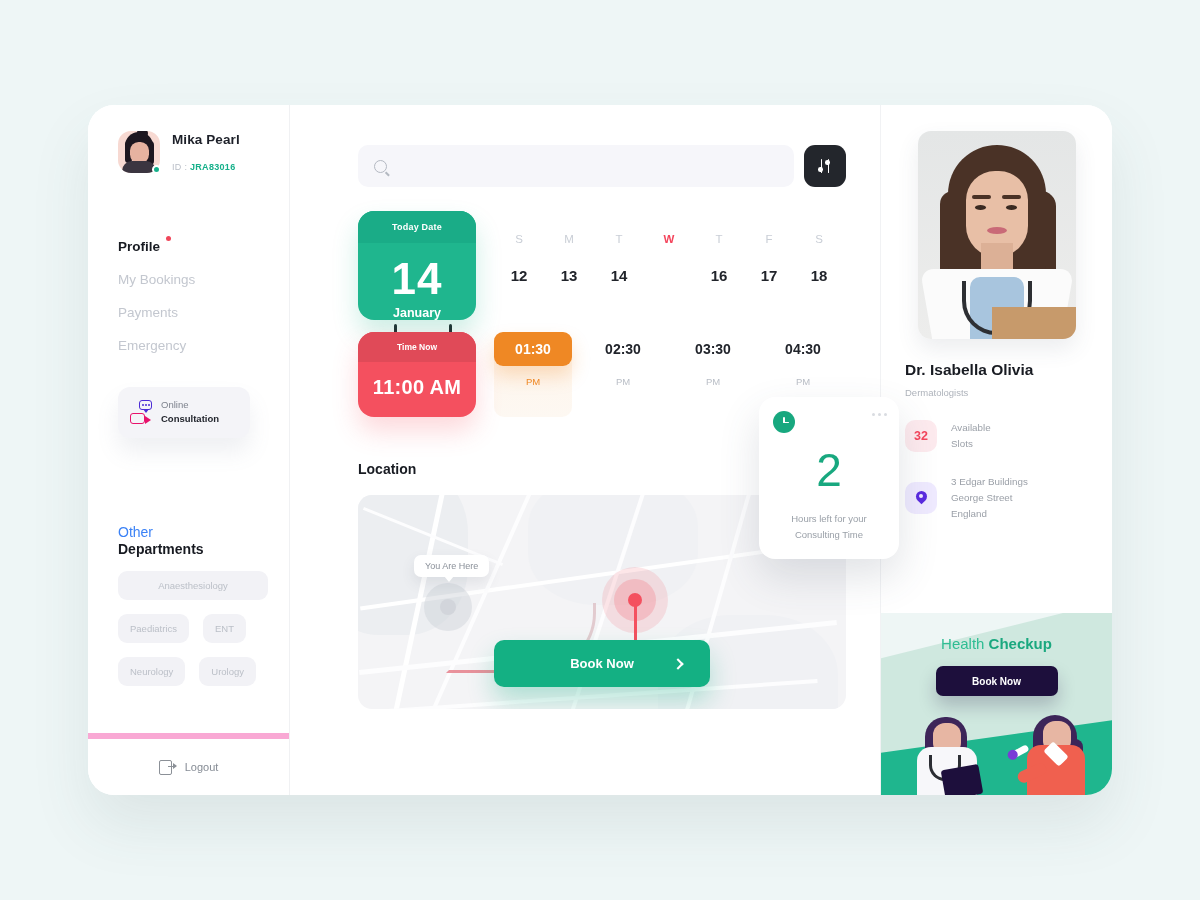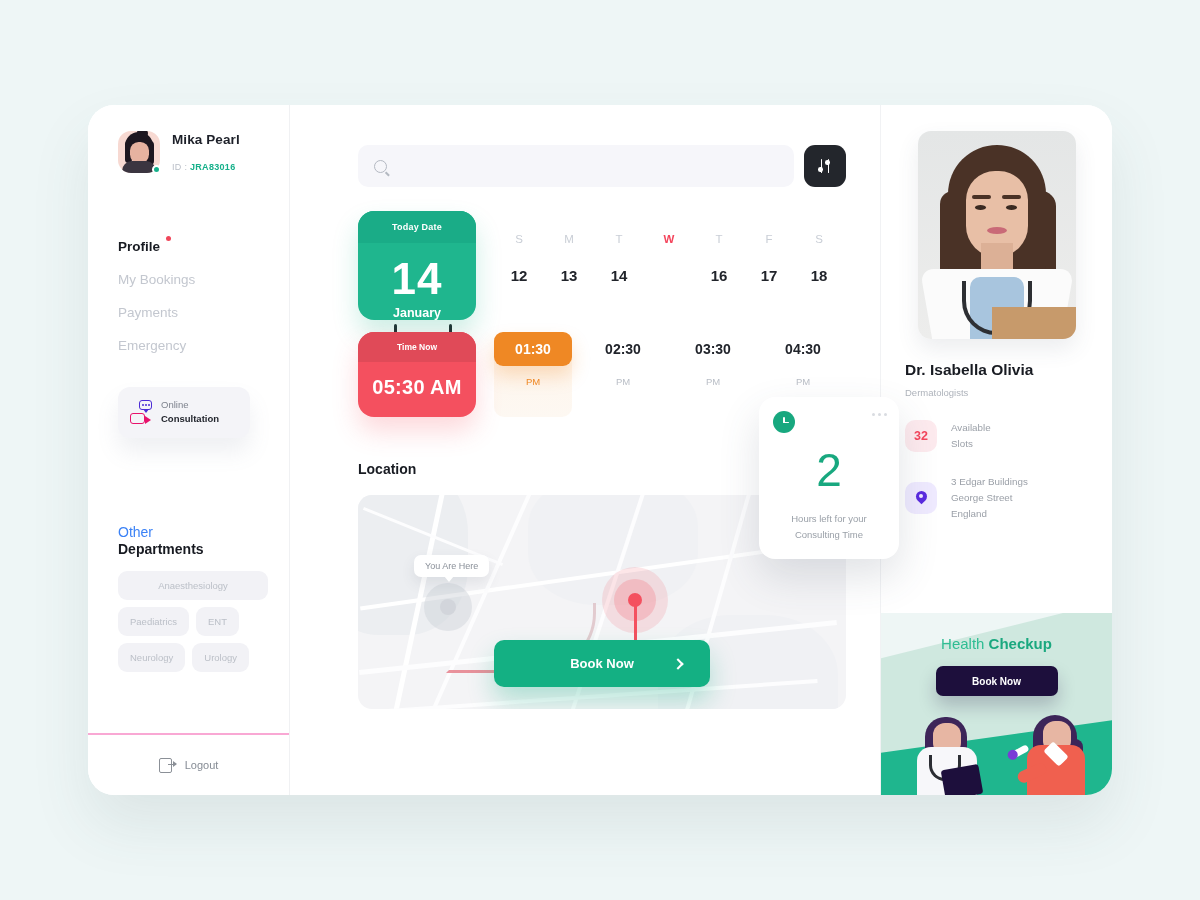--- a/index.html
+++ b/index.html
@@ -106,30 +106,30 @@
     content:""; position:absolute; right:-7px; top:1.5px;
     border-top: 4px solid transparent; border-bottom: 4px solid transparent;
     border-left: 6px solid #e8126c;
   }
   .consult-label { font-size: 9.5px; line-height: 1.5; color: #7d828d; }
   .consult-label b { display: block; color: #23262e; font-weight: 700; }
 
   .dept { margin: 86px 0 0 30px; }
   .dept-top { font-size: 14px; color: #3b82f6; }
   .dept-bot { font-size: 14px; color: #171a21; font-weight: 700; margin-top: 1px; }
-  .chips { margin-top: 14px; width: 150px; display: flex; flex-wrap: wrap; gap: 7px; }
+  .chips { margin-top: 14px; width: 150px; display: flex; flex-wrap: wrap; gap: 14px; }
   .chip {
     background: #f2f2f6; color: #bcc0c8; border-radius: 9px;
     font-size: 9.5px; padding: 9px 12px; cursor: pointer; white-space: nowrap;
   }
   .chip.wide { width: 100%; text-align: center; }
 
   .sidebar-footer {
     position: absolute; left: 0; right: 0; bottom: 0; height: 62px;
-    border-top: 2px solid #f9a8d4;
+    border-top: 6px solid #f9a8d4;
     display: flex; align-items: center; justify-content: center; gap: 10px;
     cursor: pointer;
   }
   .logout-icon { width: 16px; height: 15px; position: relative; }
   .logout-icon .bx { position:absolute; left:0; top:0; width:13px;height:15px;border:1.4px solid #8b9097;border-radius:2px; }
   .logout-icon .ar { position:absolute; right:-1px; top:6px; width:8px; height:1.4px; background:#8b9097; }
   .logout-icon .ar:after {
     content:""; position:absolute; right:-1px; top:-2.3px;
     border-top:3px solid transparent; border-bottom:3px solid transparent; border-left:4px solid #8b9097;
   }
@@ -478,21 +478,21 @@
           <div class="date-col">
             <div class="date-dow">S</div>
             <div class="date-num">18</div>
           </div>
         </div>
       </div>
 
       <div class="time-row">
         <div class="timenow-card">
           <div class="timenow-top">Time Now</div>
-          <div class="timenow-val">05:30 AM</div>
+          <div class="timenow-val">11:00 AM</div>
         </div>
         <div class="hangers">
           <i class="hanger" style="left:-82px;"></i>
             <i class="hanger" style="left:-27px;"></i>
         </div>
         <div class="slots">
           <div class="slot active">
             <div class="pill">01:30</div>
             <div class="ampm">PM</div>
           </div>

